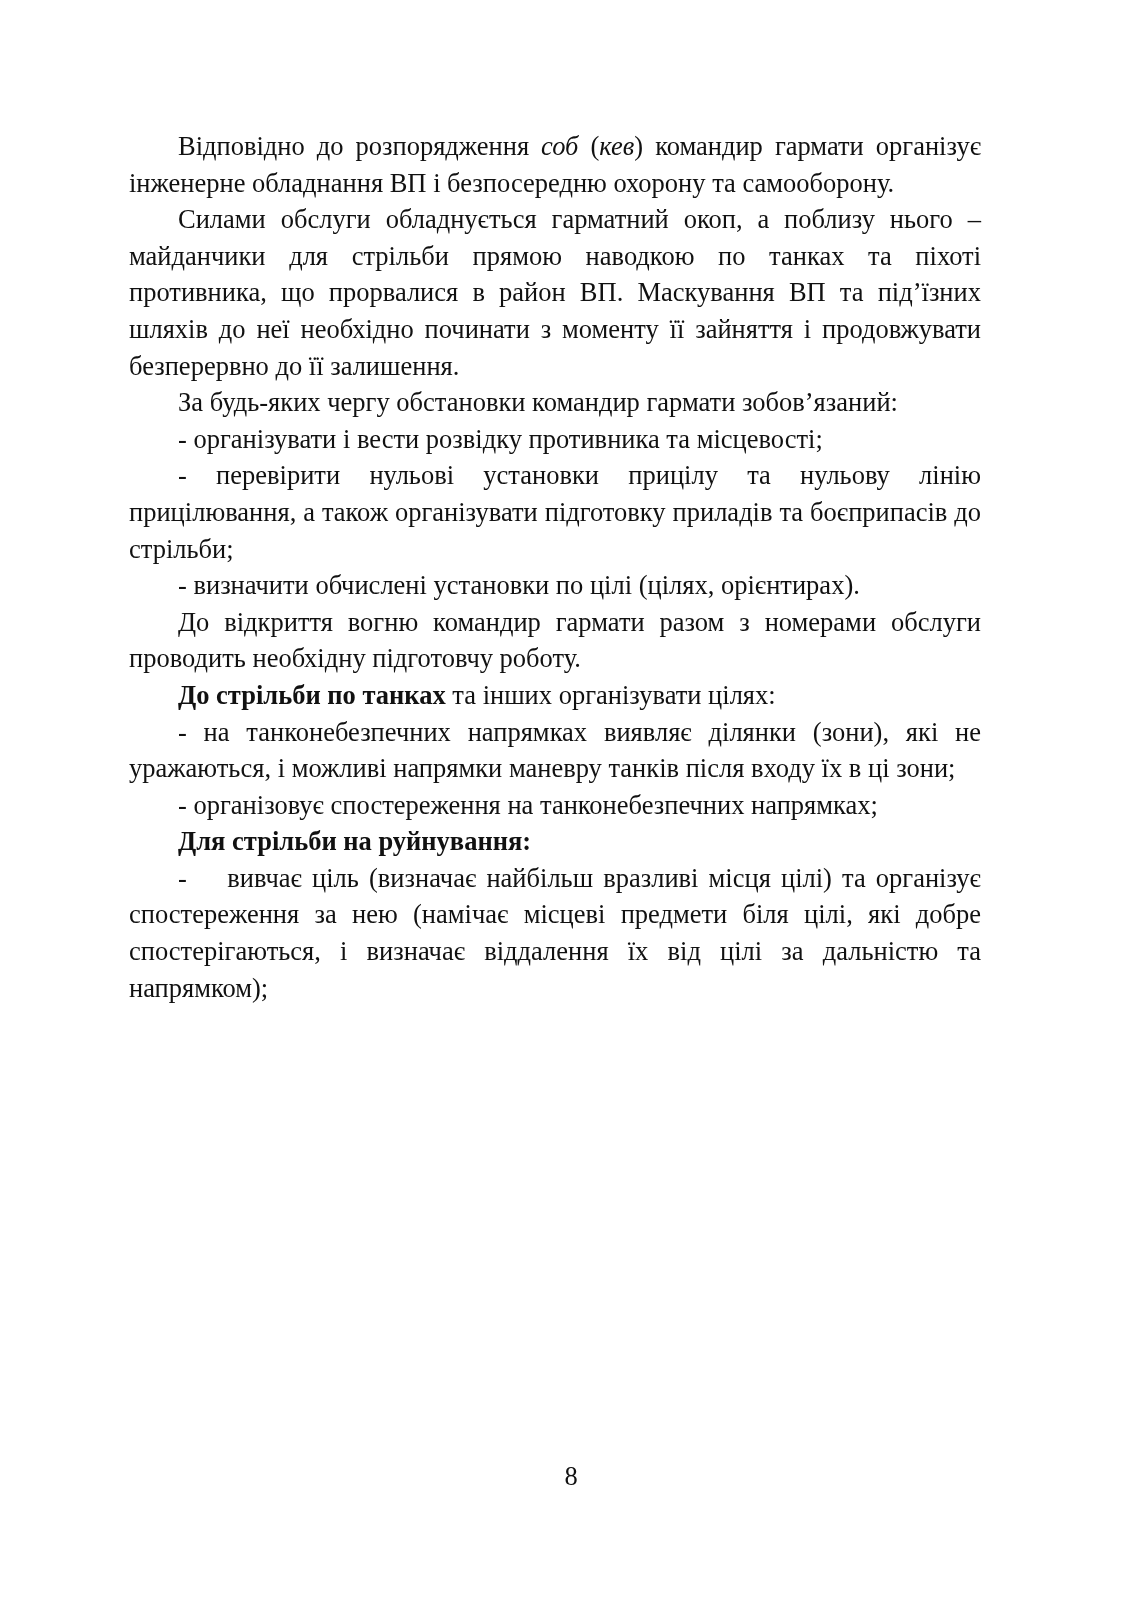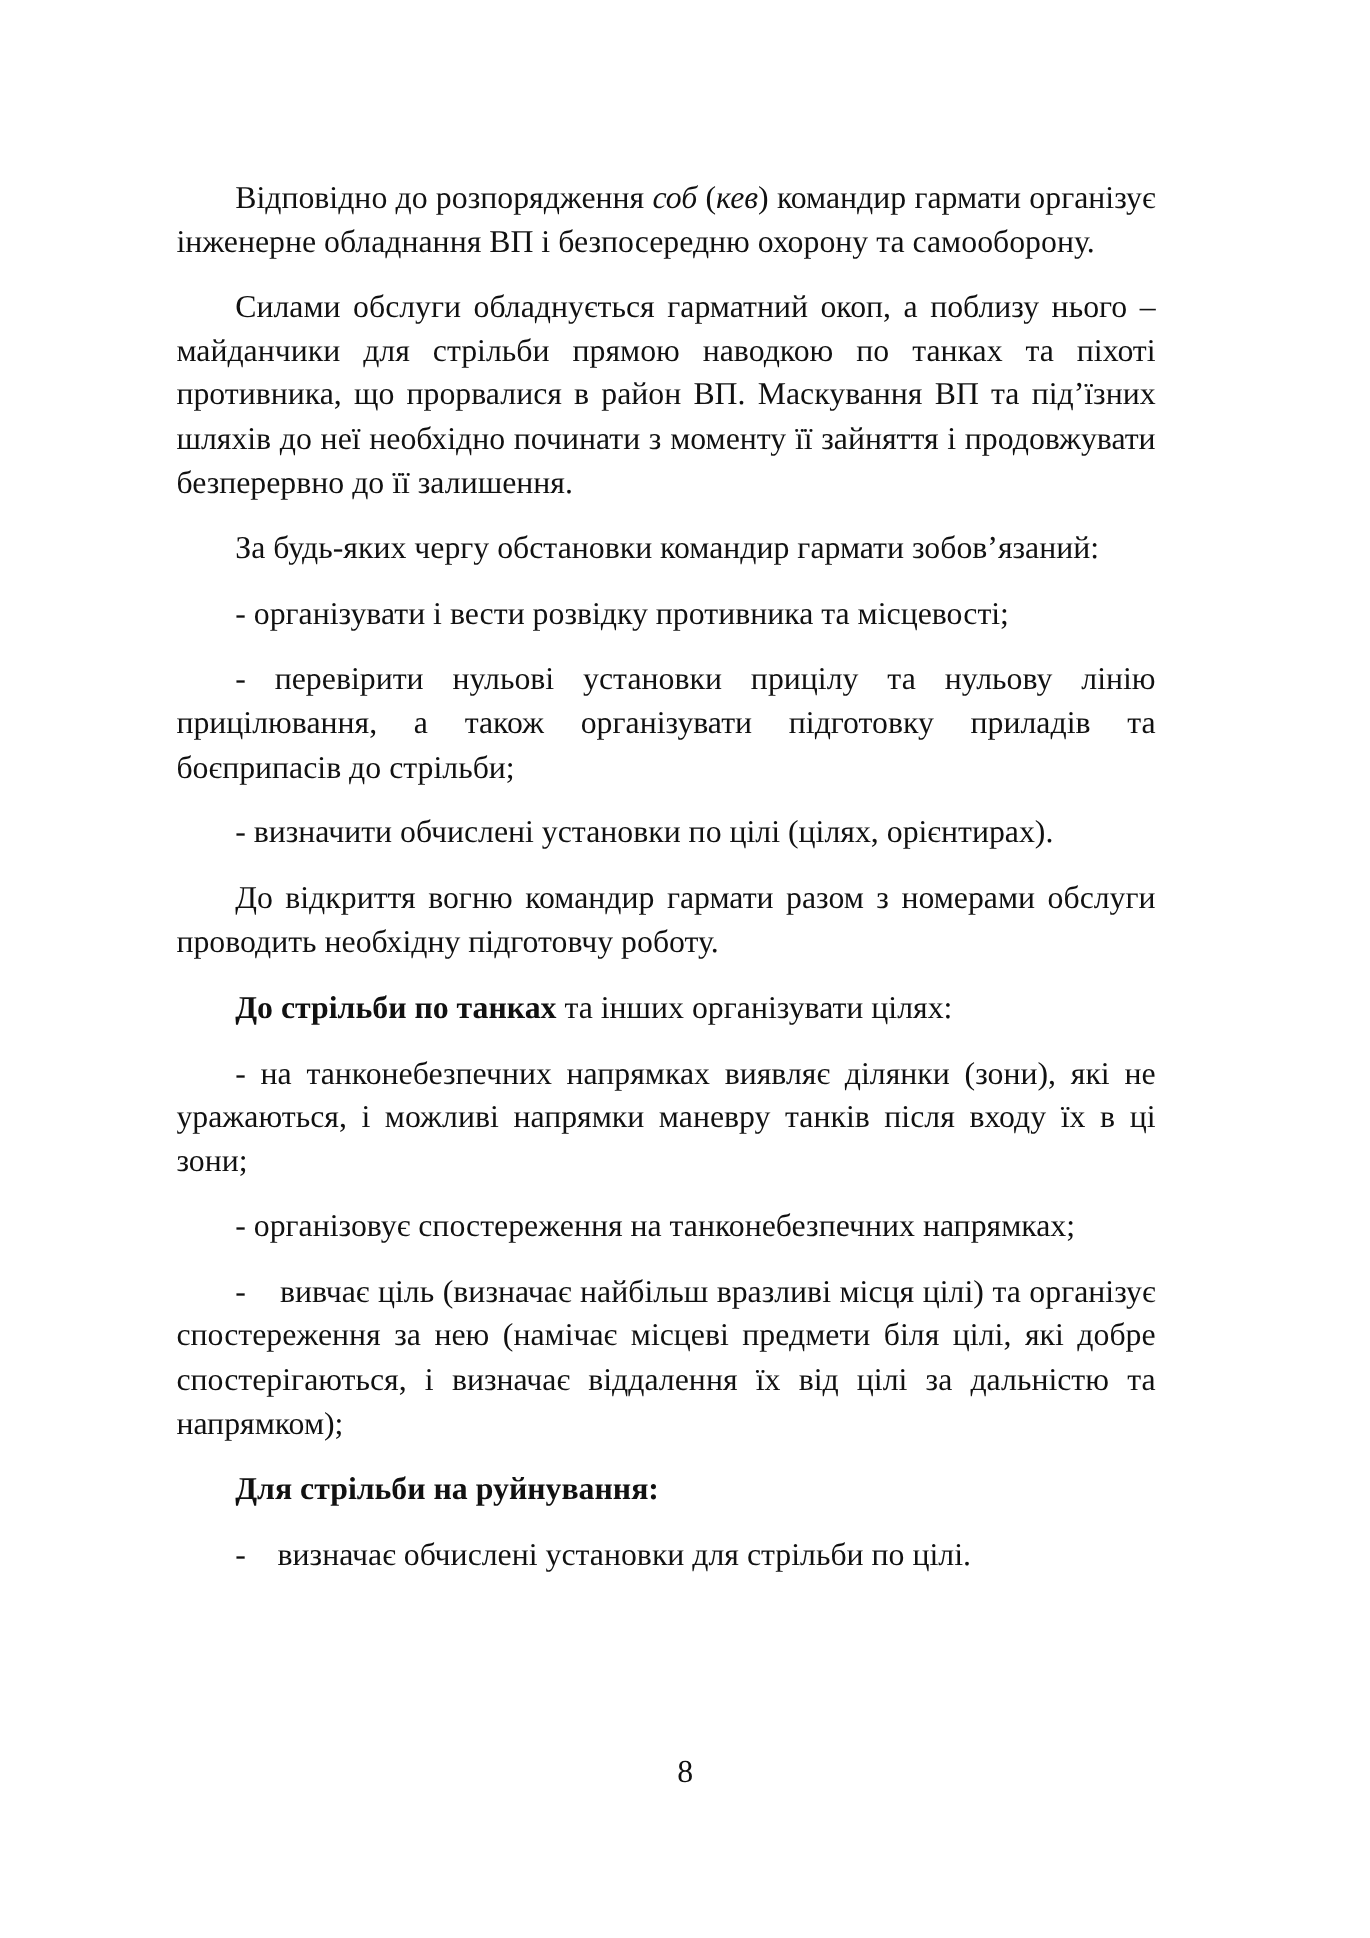--- a/index.html
+++ b/index.html
@@ -26,21 +26,21 @@
     .content {
       position: absolute;
       left: 129px;
       top: 128px;
       width: 852px;
       font-size: 26.5px;
       line-height: 36.6px;
       text-align: justify;
     }
     .p {
-      margin: 18px;
+      margin: 0;
       text-indent: 49px;
       text-align: justify;
       text-align-last: left;
     }
     .p .it { font-style: italic; }
     .p .b { font-weight: bold; }
     .page-number {
       position: absolute;
       left: 0;
       width: 1142px;
@@ -73,22 +73,21 @@
 
     <p class="p"><span class="b">До стрільби по танках</span><span> та інших організувати цілях:</span></p>
 
 
     <p class="p">-  на танконебезпечних напрямках виявляє ділянки (зони), які не уражаються, і можливі напрямки маневру танків після входу їх в ці зони;</p>
 
 
     <p class="p">-  організовує спостереження на танконебезпечних напрямках;</p>
 
 
+    <p class="p"><span class="b">Для стрільби на руйнування:</span></p>
+
     <p class="p" style="white-space: pre-wrap;">-    вивчає ціль (визначає найбільш вразливі місця цілі) та організує спостереження за нею (намічає місцеві предмети біля цілі, які добре спостерігаються, і визначає віддалення їх від цілі за дальністю та напрямком);</p>
 
-    <p class="p"><span class="b">Для стрільби на руйнування:</span></p>
-
-    <p class="p" style="white-space: pre-wrap;">-    визначає обчислені установки для стрільби по цілі.</p>
 
   </div>
 
   <div class="page-number">8</div>
 </div>
 
 </body></html>

